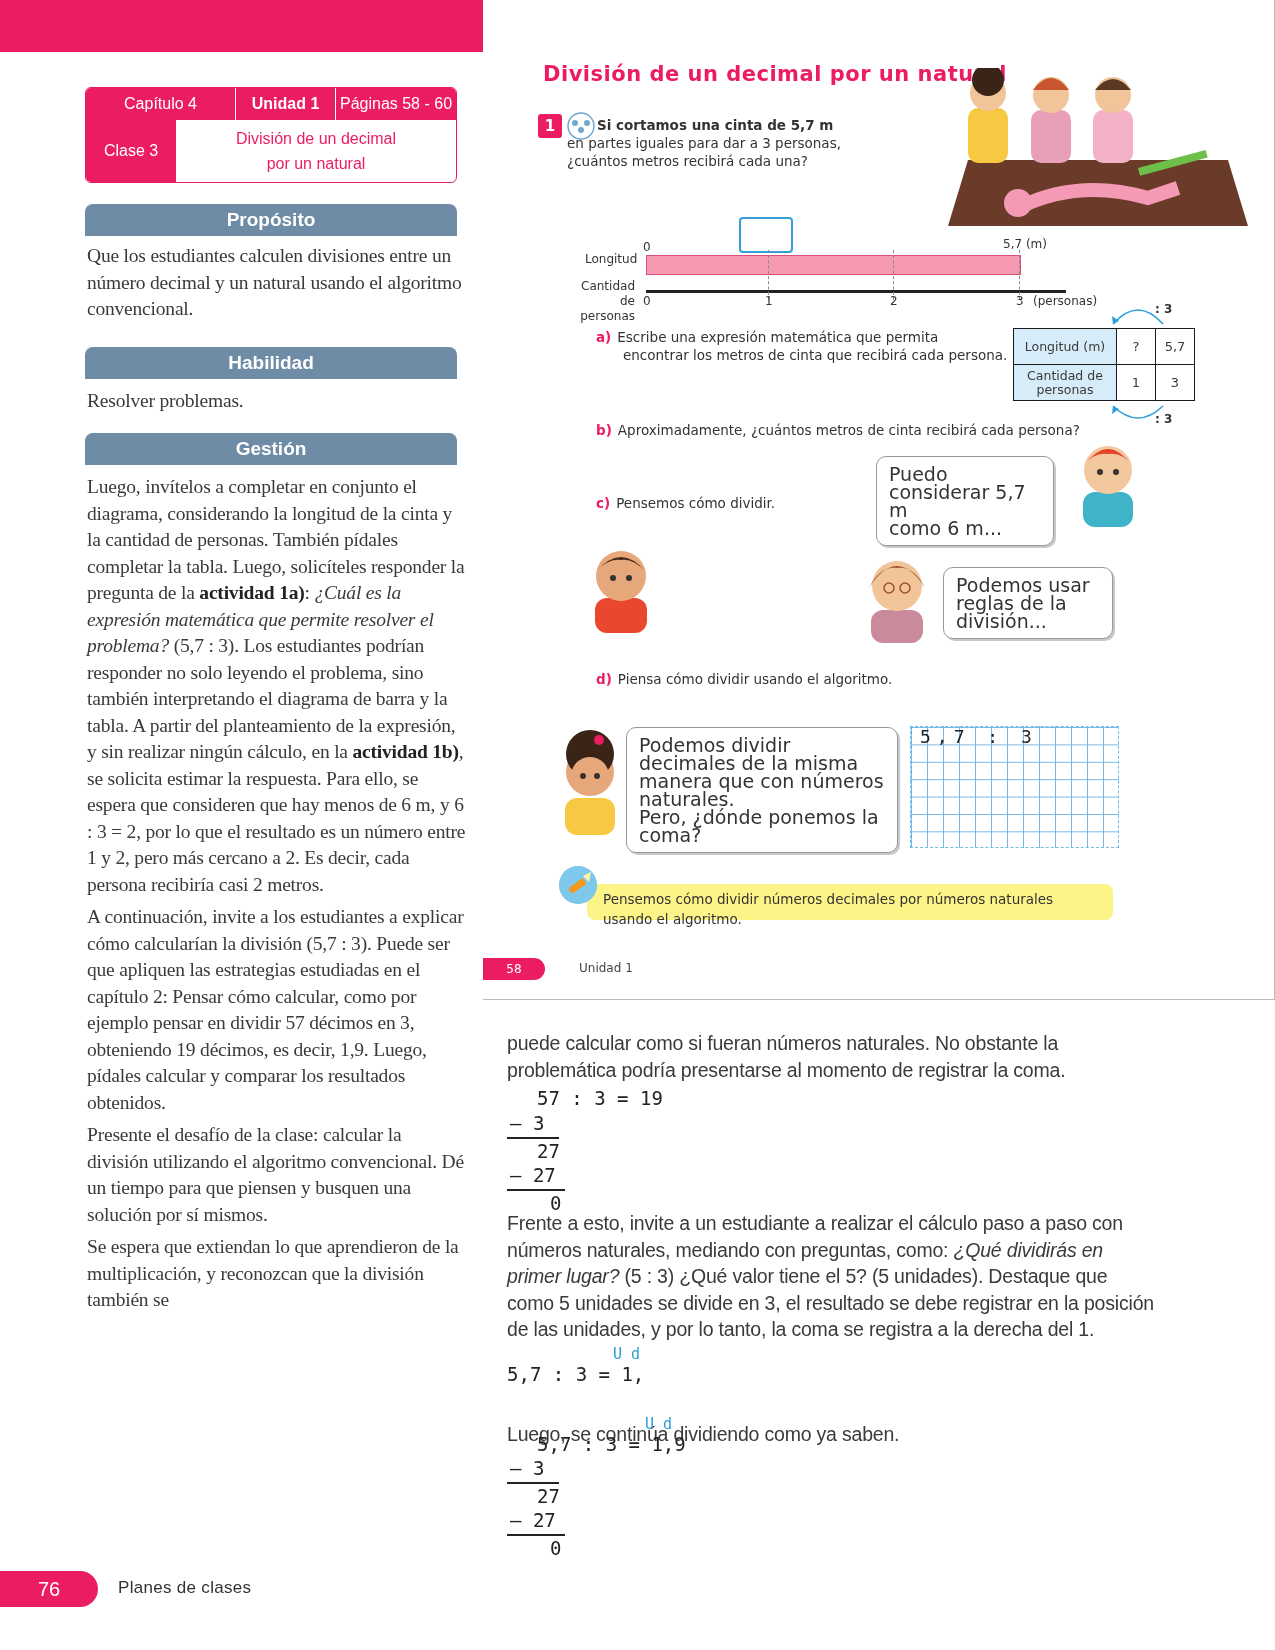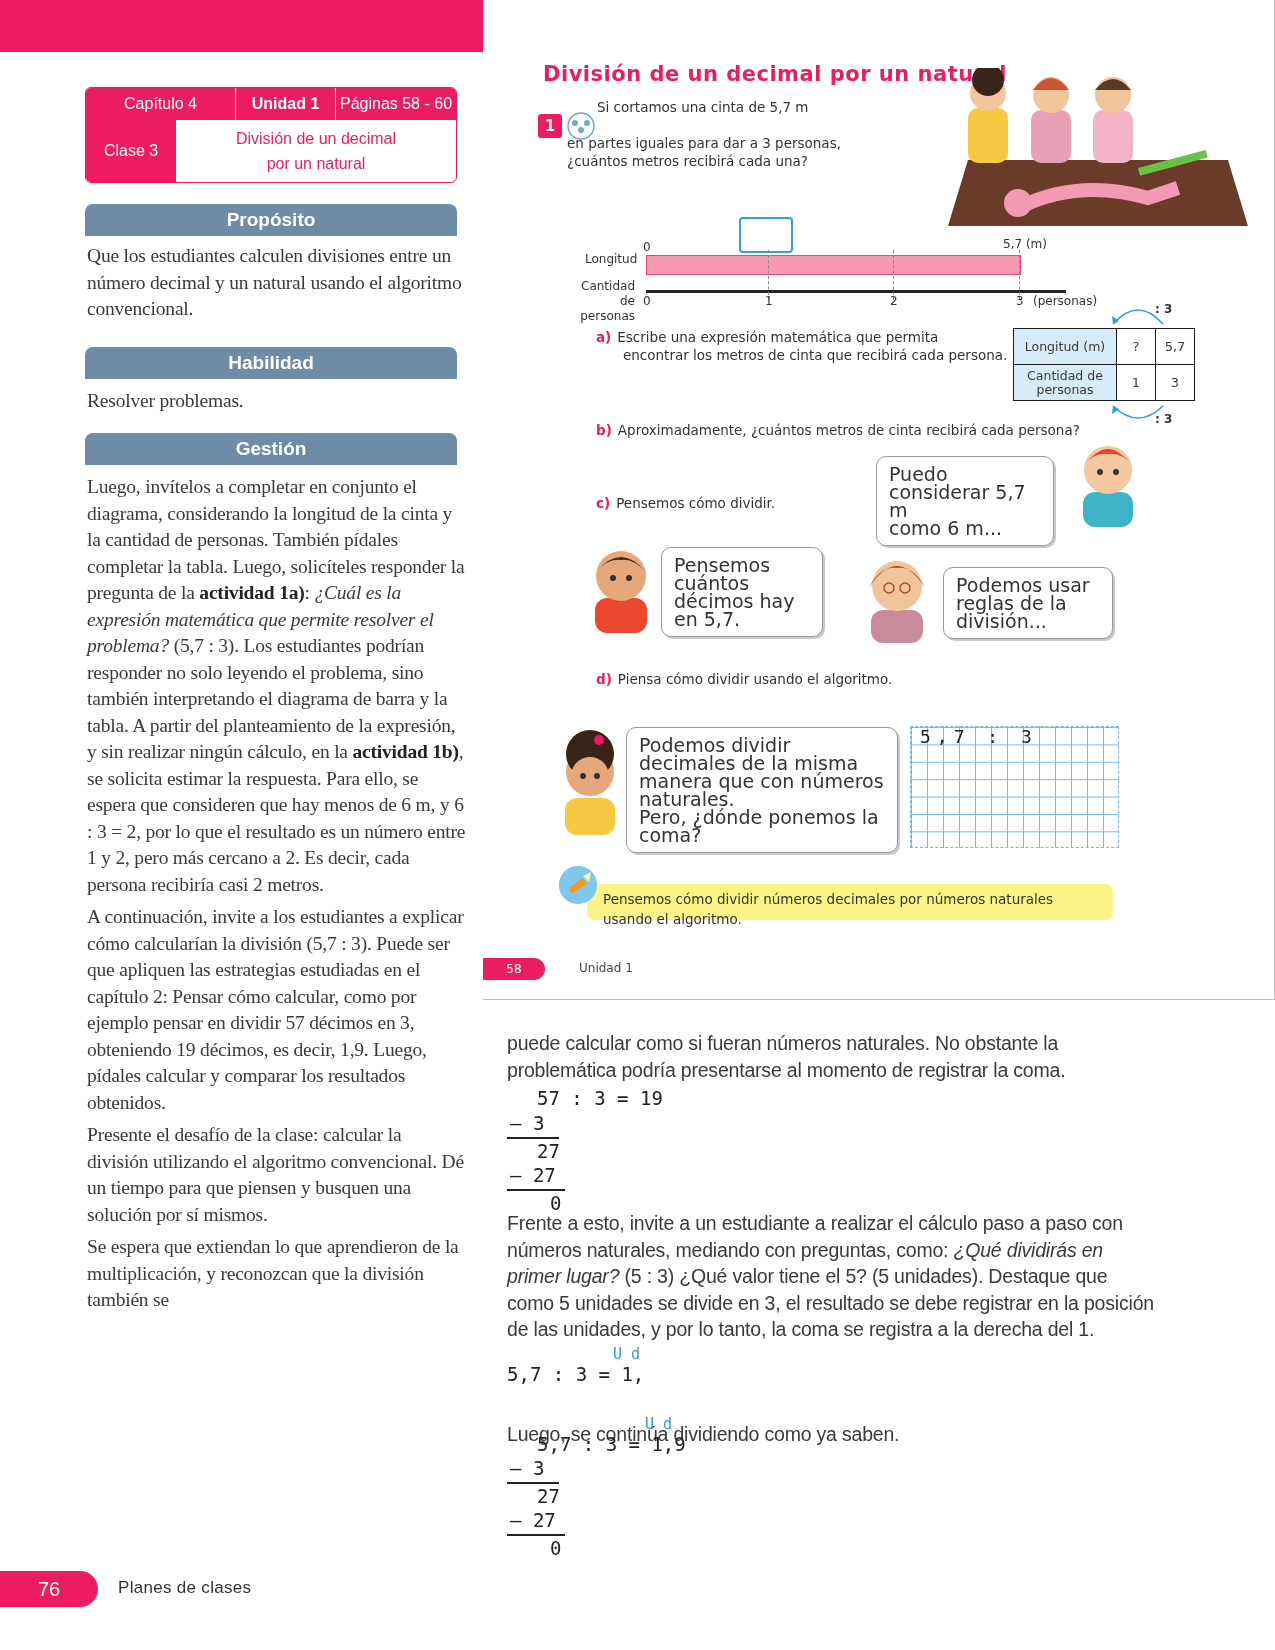--- a/index.html
+++ b/index.html
@@ -132,21 +132,21 @@
     <rect x="190" y="100" width="70" height="8" fill="#6cc04a" transform="rotate(-15 190 100)"></rect>
   </svg>
 
   <div class="num-badge">1</div>
   <svg class="people-icon" viewBox="0 0 30 28">
     <circle cx="15" cy="14" r="13" fill="#fff" stroke="#6fa8d0" stroke-width="1.5"></circle>
     <circle cx="9" cy="11" r="3" fill="#6fa8d0"></circle>
       <circle cx="21" cy="11" r="3" fill="#6fa8d0"></circle>
       <circle cx="15" cy="18" r="3" fill="#6fa8d0"></circle>
   </svg>
-  <div class="bk-text" style="left:114px;top:98px;">Si cortamos una cinta de 5,7 m</div>
+  <div class="bk-text" style="left:114px;top:116px;font-weight:bold;">Si cortamos una cinta de 5,7 m</div>
   <div class="bk-text" style="left:84px;top:134px;">en partes iguales para dar a 3 personas,</div>
   <div class="bk-text" style="left:84px;top:152px;">¿cuántos metros recibirá cada una?</div>
 
   <div class="bar-box"></div>
   <div class="tick-lbl" style="left:160px;top:240px;">0</div>
   <div class="tick-lbl" style="left:520px;top:237px;">5,7 (m)</div>
   <div class="tick-lbl" style="left:102px;top:252px;">Longitud</div>
   <div class="tick-lbl" style="left:86px;top:279px;text-align:right;width:66px;line-height:15px;">
     <div>Cantidad de</div>
       <div>personas</div>
@@ -211,24 +211,20 @@
       <circle cx="43" cy="40" r="3" fill="#333"></circle>
   </svg>
 
   <svg class="illus" style="left:100px;top:538px;" width="75" height="95">
     <rect x="12" y="60" width="52" height="35" rx="12" fill="#e9482f"></rect>
     <circle cx="38" cy="38" r="25" fill="#e6a77a"></circle>
     <path d="M13 34 Q38 4 63 34 Q50 20 38 22 Q25 20 13 34" fill="#4a2a18"></path>
     <circle cx="30" cy="40" r="3" fill="#333"></circle>
       <circle cx="46" cy="40" r="3" fill="#333"></circle>
   </svg>
-  <div class="bubble" style="left:178px;top:547px;width:162px;">
-    <div>Pensemos cuántos</div>
-      <div>décimos hay en 5,7.</div>
-  </div>
 
   <svg class="illus" style="left:376px;top:548px;" width="75" height="95">
     <rect x="12" y="62" width="52" height="33" rx="12" fill="#c98a9c"></rect>
     <circle cx="38" cy="38" r="25" fill="#f2c49a"></circle>
     <path d="M10 40 Q38 -4 66 40 Q55 18 38 20 Q21 18 10 40" fill="#a05a2a"></path>
     <circle cx="30" cy="40" r="5" fill="none" stroke="#a0522d" stroke-width="1.5"></circle>
       <circle cx="46" cy="40" r="5" fill="none" stroke="#a0522d" stroke-width="1.5"></circle>
   </svg>
   <div class="bubble" style="left:460px;top:567px;width:170px;">
     <div>Podemos usar</div>

